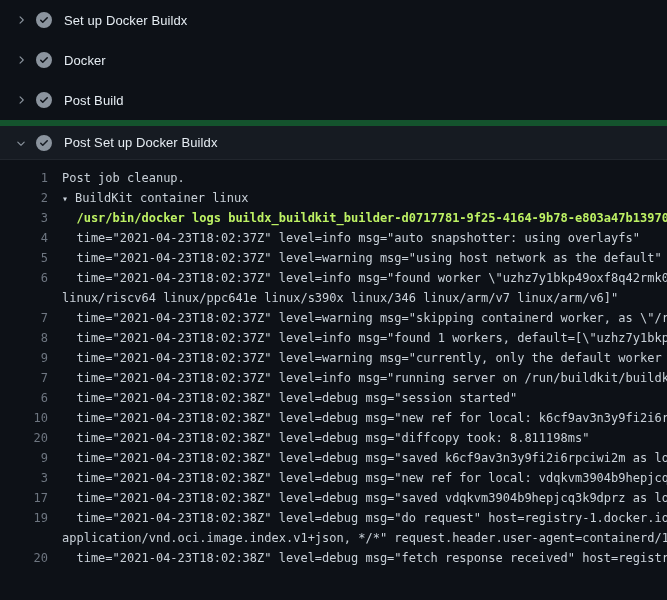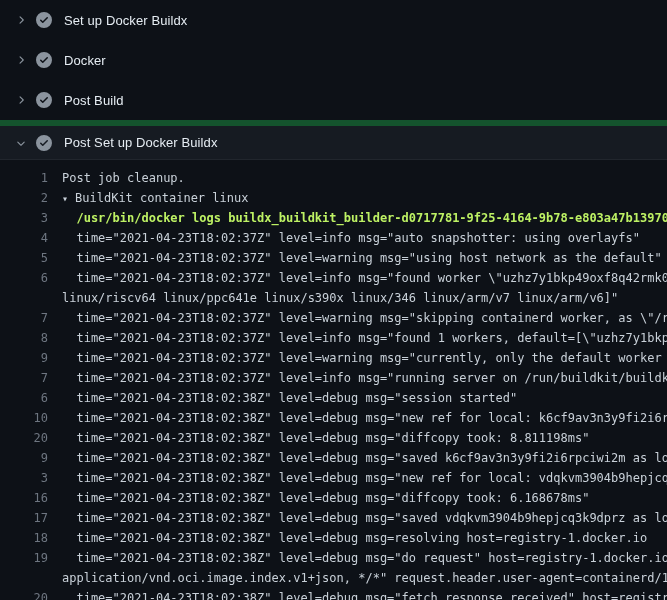--- a/index.html
+++ b/index.html
@@ -150,19 +150,17 @@
     <div class="log-row log"><span class="log-num"></span><span class="log-text">linux/riscv64 linux/ppc641e linux/s390x linux/346 linux/arm/v7 linux/arm/v6]"</span></div>
     <div class="log-row log"><span class="log-num">7</span><span class="log-text">  time="2021-04-23T18:02:37Z" level=warning msg="skipping containerd worker, as \"/run</span></div>
     <div class="log-row log"><span class="log-num">8</span><span class="log-text">  time="2021-04-23T18:02:37Z" level=info msg="found 1 workers, default=[\"uzhz7y1bkp49o</span></div>
     <div class="log-row log"><span class="log-num">9</span><span class="log-text">  time="2021-04-23T18:02:37Z" level=warning msg="currently, only the default worker ca</span></div>
     <div class="log-row log"><span class="log-num">7</span><span class="log-text">  time="2021-04-23T18:02:37Z" level=info msg="running server on /run/buildkit/buildkit</span></div>
     <div class="log-row log"><span class="log-num">6</span><span class="log-text">  time="2021-04-23T18:02:38Z" level=debug msg="session started"</span></div>
     <div class="log-row log"><span class="log-num">10</span><span class="log-text">  time="2021-04-23T18:02:38Z" level=debug msg="new ref for local: k6cf9av3n3y9fi2i6rpc</span></div>
     <div class="log-row log"><span class="log-num">20</span><span class="log-text">  time="2021-04-23T18:02:38Z" level=debug msg="diffcopy took: 8.811198ms"</span></div>
     <div class="log-row log"><span class="log-num">9</span><span class="log-text">  time="2021-04-23T18:02:38Z" level=debug msg="saved k6cf9av3n3y9fi2i6rpciwi2m as loca</span></div>
     <div class="log-row log"><span class="log-num">3</span><span class="log-text">  time="2021-04-23T18:02:38Z" level=debug msg="new ref for local: vdqkvm3904b9hepjcq3k</span></div>
-    <div class="log-row log"><span class="log-num">16</span><span class="log-text">  time="2021-04-23T18:02:38Z" level=debug msg="diffcopy took: 6.168678ms"</span></div>
     <div class="log-row log"><span class="log-num">17</span><span class="log-text">  time="2021-04-23T18:02:38Z" level=debug msg="saved vdqkvm3904b9hepjcq3k9dprz as loca</span></div>
-    <div class="log-row log"><span class="log-num">18</span><span class="log-text">  time="2021-04-23T18:02:38Z" level=debug msg=resolving host=registry-1.docker.io</span></div>
     <div class="log-row log"><span class="log-num">19</span><span class="log-text">  time="2021-04-23T18:02:38Z" level=debug msg="do request" host=registry-1.docker.io r</span></div>
     <div class="log-row log"><span class="log-num"></span><span class="log-text">application/vnd.oci.image.index.v1+json, */*" request.header.user-agent=containerd/1.4</span></div>
     <div class="log-row log"><span class="log-num">20</span><span class="log-text">  time="2021-04-23T18:02:38Z" level=debug msg="fetch response received" host=registry</span></div>
   </div>
 
 </body></html>

